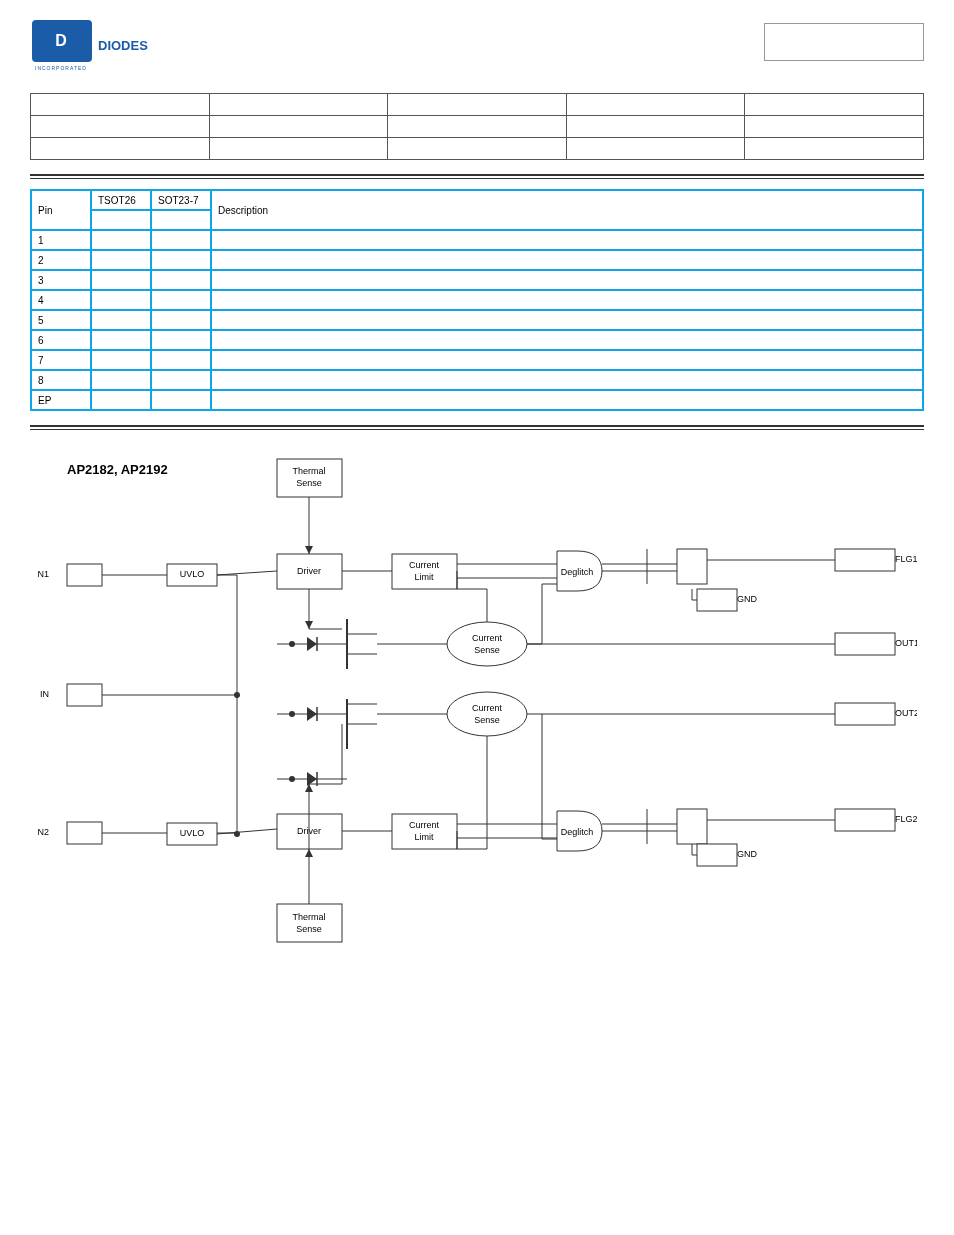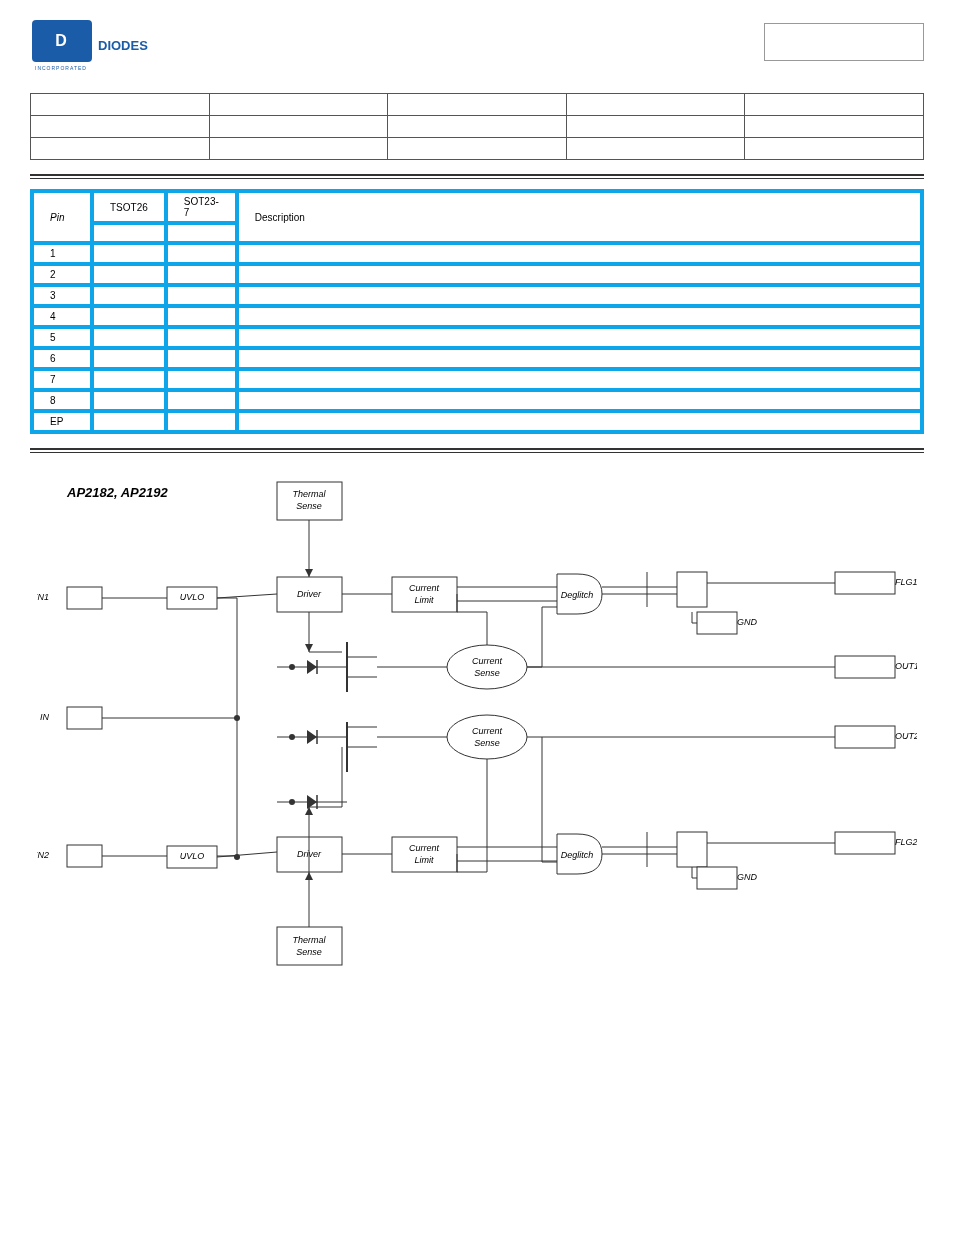--- a/index.html
+++ b/index.html
@@ -62,33 +62,32 @@
     
     .pin-table-section {
       padding: 4px 30px 8px 30px;
     }
     .pin-table {
       width: 100%;
       border-collapse: collapse;
       font-size: 10px;
     }
     .pin-table td, .pin-table th {
-      border: 4px solid #0ea5e9;
-      padding: 3px 16px;
+      border: 2px solid #0ea5e9;
+      padding: 3px 6px;
       height: 20px;
     }
-    .pin-table .col-pin { width: 60px; font-style: italic; }
+    .pin-table .col-pin { width: 60px; }
     .pin-table .col-pkg1 { width: 60px; }
     .pin-table .col-pkg2 { width: 60px; }
     .pin-table .col-desc { }
 
     
     .block-diagram-section {
       padding: 8px 30px 10px 30px;
-      font-style: italic;
     }
     .block-diagram-container {
       position: relative;
       width: 880px;
       height: 590px;
       margin: 0 auto;
     }
 
     
     .block-diagram-svg {

